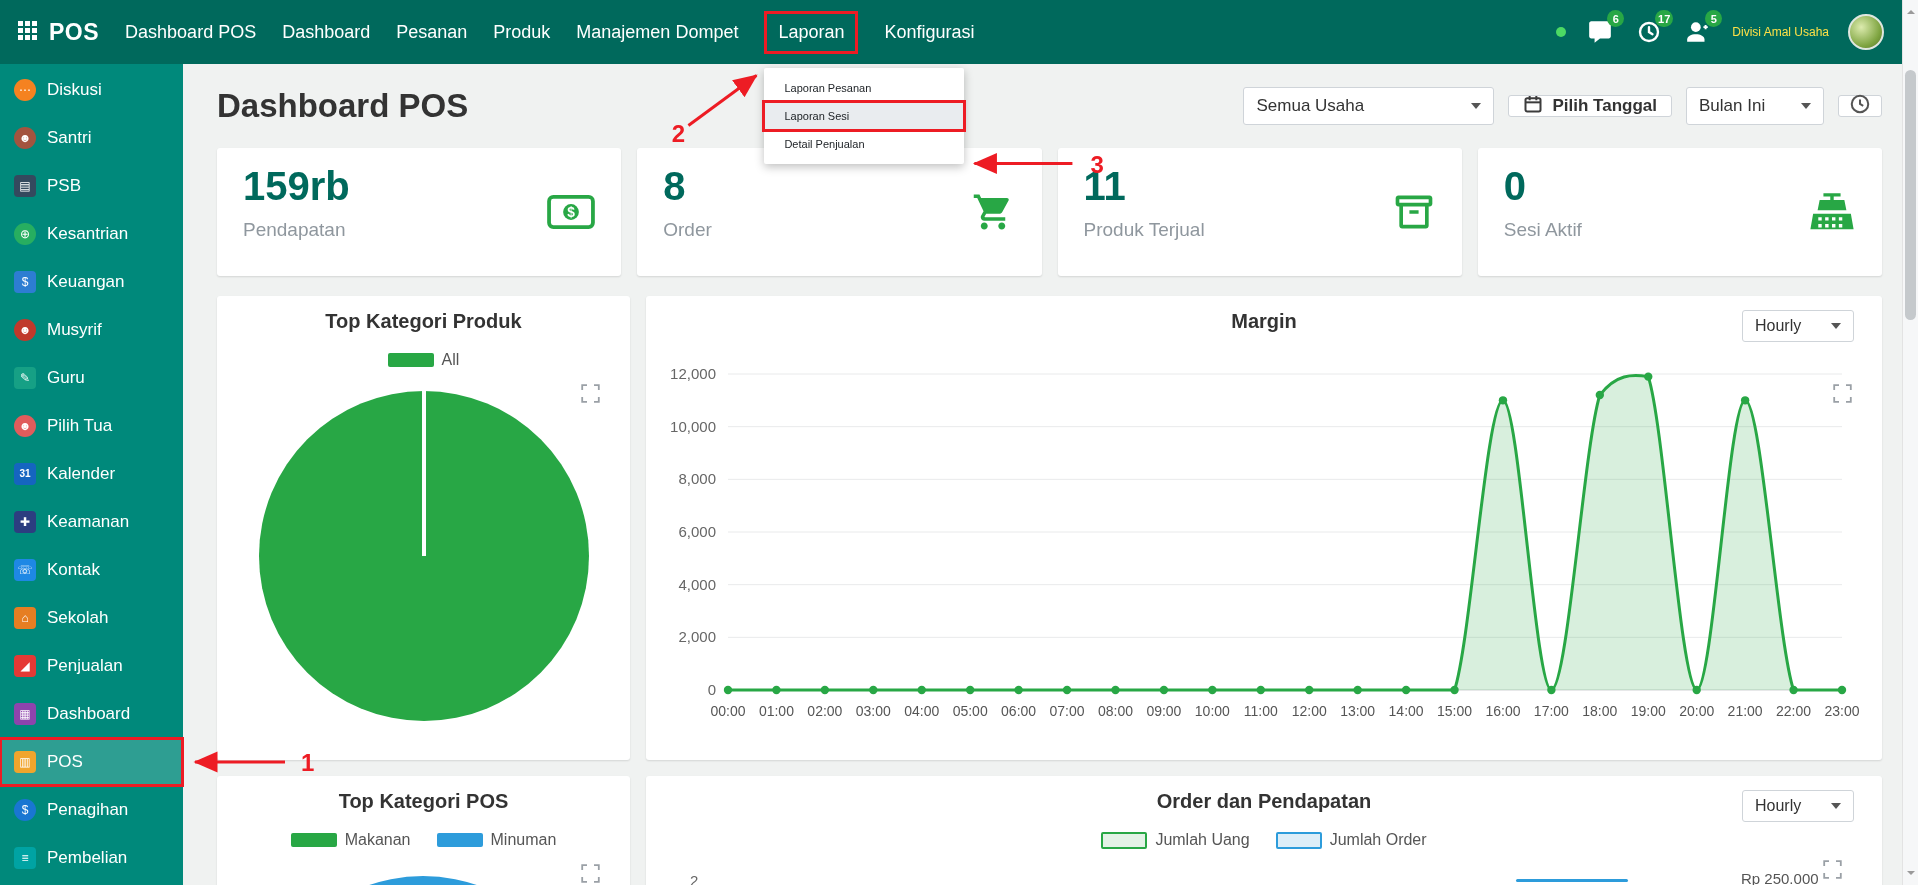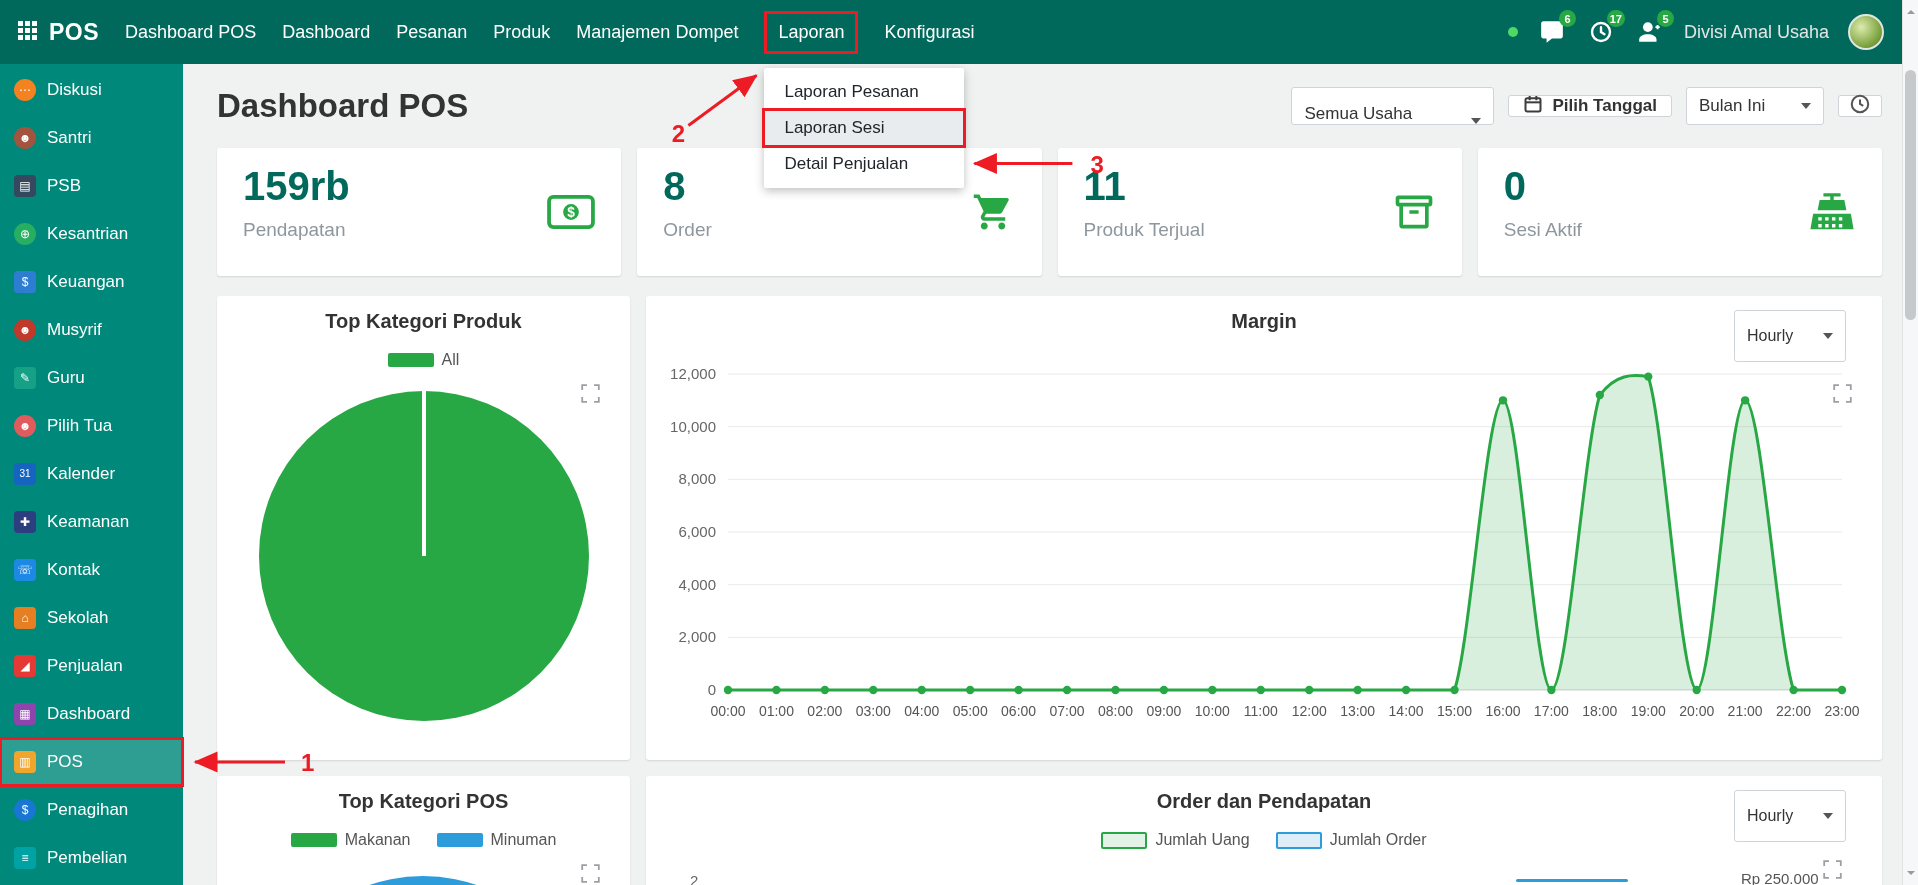--- a/index.html
+++ b/index.html
@@ -9,38 +9,38 @@
   .navbar{position:absolute;left:0;top:0;width:1902px;height:64px;background:#00695c;display:flex;align-items:center;padding:0 18px;z-index:20;}
   .brand{display:flex;align-items:center;gap:12px;margin-right:26px;cursor:pointer;}
   .brand-txt{color:#fff;font-size:23px;font-weight:700;letter-spacing:.5px;}
   .nav-items{display:flex;align-items:center;gap:26px;}
   .nav-item{color:#fff;font-size:18px;cursor:pointer;white-space:nowrap;padding:9px 0;}
   .nav-item.boxed{border:3px solid #ed1c24;padding:8px 11px;}
   .nav-right{margin-left:auto;display:flex;align-items:center;gap:19px;}
   .status-dot{width:10px;height:10px;border-radius:50%;background:#4cd964;}
   .nav-ic{position:relative;display:inline-flex;width:30px;height:30px;align-items:center;justify-content:center;cursor:pointer;}
   .badge{position:absolute;top:-7px;right:-9px;min-width:17px;height:17px;border-radius:9px;background:#28a745;color:#fff;font-size:11px;font-weight:700;display:flex;align-items:center;justify-content:center;padding:0 3px;}
-  .user-label{color:#e5e5e5;font-size:18px;white-space:nowrap;}
+  .user-label{color:#fde047;font-size:12px;white-space:nowrap;}
   .avatar{width:36px;height:36px;border-radius:50%;background:radial-gradient(circle at 35% 35%,#dcebae,#7da33f 65%,#55702a);border:2px solid #dfe7e0;cursor:pointer;}
 
   
   .sidebar{position:absolute;left:0;top:64px;width:183px;height:821px;background:#00897b;padding-top:2px;z-index:10;}
   .side-item{display:flex;align-items:center;gap:11px;height:48px;padding:0 14px;color:#fff;font-size:17px;cursor:pointer;white-space:nowrap;}
   .side-item.active{background:rgba(255,255,255,.18);outline:3px solid #ed1c24;outline-offset:-2px;}
   .side-ic{width:22px;height:22px;display:flex;align-items:center;justify-content:center;color:#fff;font-size:12px;flex:none;line-height:1;}
   .side-ic.circle{border-radius:50%;}
   .side-ic.square{border-radius:4px;}
 
   
   .main{position:absolute;left:183px;top:64px;width:1719px;height:821px;padding:18px 20px 0 34px;}
   .page-head{display:flex;align-items:center;justify-content:space-between;height:48px;}
   h1{font-size:33px;color:#333;font-weight:700;}
   .controls{display:flex;align-items:center;gap:14px;}
   .select{height:38px;background:#fff;border:1px solid #cfd4d9;border-radius:3px;display:flex;align-items:center;justify-content:space-between;padding:0 12px;font-size:17px;color:#333;cursor:pointer;gap:10px;}
-  .select.business{width:203px;align-items:flex-end;}
+  .select.business{width:251px;}
   .select.period{width:138px;}
   .chev{width:0;height:0;border-left:5px solid transparent;border-right:5px solid transparent;border-top:6px solid #555;flex:none;}
   .btn{height:22px;background:#fff;border:1px solid #cfd4d9;border-radius:3px;display:flex;align-items:center;gap:9px;padding:0 14px;font-size:17px;color:#333;font-weight:700;cursor:pointer;font-family:inherit;}
   .icon-btn{width:44px;justify-content:center;padding:0;}
 
   .stats{display:flex;gap:16px;margin-top:18px;}
   .stat-card{flex:1;height:128px;background:#fff;border-radius:3px;box-shadow:0 1px 2px rgba(0,0,0,.12);padding:16px 26px;position:relative;}
   .stat-value{font-size:40px;font-weight:700;color:#00695c;}
   .stat-label{font-size:19px;color:#8f979e;margin-top:10px;}
   .stat-ic{position:absolute;right:26px;top:50%;transform:translateY(-50%);}
@@ -53,36 +53,36 @@
   .bottom-row .card{height:400px;}
   .pie-card{width:413px;flex:none;padding-top:14px;}
   .margin-card,.order-card{flex:1;padding-top:14px;}
   .card h3{text-align:center;font-size:20px;color:#333;font-weight:700;}
   .legend{display:flex;justify-content:center;align-items:center;gap:26px;margin-top:18px;}
   .legend .li{display:flex;align-items:center;gap:8px;font-size:16px;color:#555;}
   .sw{width:46px;height:14px;border-radius:2px;flex:none;}
   .sw.outlined{height:17px;border-width:2px;border-style:solid;}
   .expand{position:absolute;right:30px;top:88px;cursor:pointer;}
   .expand svg{display:block;}
-  .sel-sm{position:absolute;right:36px;top:14px;width:112px;height:52px;font-size:16px;}
+  .sel-sm{position:absolute;right:28px;top:14px;width:112px;height:32px;font-size:16px;}
 
   .pie{width:330px;height:330px;border-radius:50%;background:#28a745;margin:22px auto 0;position:relative;}
   .pie::after{content:'';position:absolute;left:50%;top:0;width:4px;height:50%;background:#fff;transform:translateX(-50%);}
 
   #margin-svg{position:absolute;left:10px;top:62px;width:1216px;height:390px;}
 
   .pos-pie-frag{position:absolute;left:41px;top:100px;width:330px;height:330px;border-radius:50%;background:#2d9cdb;}
   .frag-ytick{position:absolute;left:44px;top:96px;font-size:15px;color:#666;}
   .frag-bar{position:absolute;left:870px;top:103px;width:112px;height:3px;background:#2d9cdb;border-radius:2px;}
   .frag-label{position:absolute;left:1095px;top:94px;font-size:15px;color:#555;}
   .order-card .expand{top:84px;right:40px;}
 
   
   .dropdown{position:absolute;z-index:60;width:200px;background:#fff;box-shadow:0 3px 10px rgba(0,0,0,.25);padding:6px 0;border-radius:2px;}
-  .menu-item{padding:8px 20px;font-size:17px;color:#212529;cursor:pointer;white-space:nowrap;}
+  .menu-item{padding:8px 20px;font-size:11px;color:#212529;cursor:pointer;white-space:nowrap;}
   .menu-item.highlight{background:#e9ecef;outline:3px solid #ed1c24;outline-offset:-1px;}
 
   
   #anno-svg{position:absolute;left:0;top:0;width:1918px;height:885px;z-index:100;pointer-events:none;}
 
   
   .scrollbar{position:absolute;right:0;top:0;width:16px;height:885px;background:#f6f7f8;border-left:1px solid #e3e3e3;z-index:200;cursor:pointer;}
   .scrollbar::before{content:'';position:absolute;top:6px;left:4px;border:4px solid transparent;border-bottom-color:#9a9a9a;}
   .scrollbar::after{content:'';position:absolute;bottom:6px;left:4px;border:4px solid transparent;border-top-color:#9a9a9a;}
   .thumb{position:absolute;left:2px;top:70px;width:11px;height:250px;background:#c5c9cc;border-radius:6px;}
@@ -171,21 +171,21 @@
     </div>
     <div class="side-item">
       <span class="side-ic square" style="background: rgb(22, 160, 133);">✎</span>
       <span>Guru</span>
     </div>
     <div class="side-item">
       <span class="side-ic circle" style="background: rgb(224, 92, 92);">☻</span>
       <span>Pilih Tua</span>
     </div>
     <div class="side-item">
-      <span class="side-ic square" style="background: rgb(21, 101, 192); font-size: 10px; font-weight: 400;">31</span>
+      <span class="side-ic square" style="background: rgb(21, 101, 192); font-size: 10px; font-weight: 700;">31</span>
       <span>Kalender</span>
     </div>
     <div class="side-item">
       <span class="side-ic square" style="background: rgb(44, 62, 128);">✚</span>
       <span>Keamanan</span>
     </div>
     <div class="side-item">
       <span class="side-ic square" style="background: rgb(30, 136, 229);">☏</span>
       <span>Kontak</span>
     </div>

